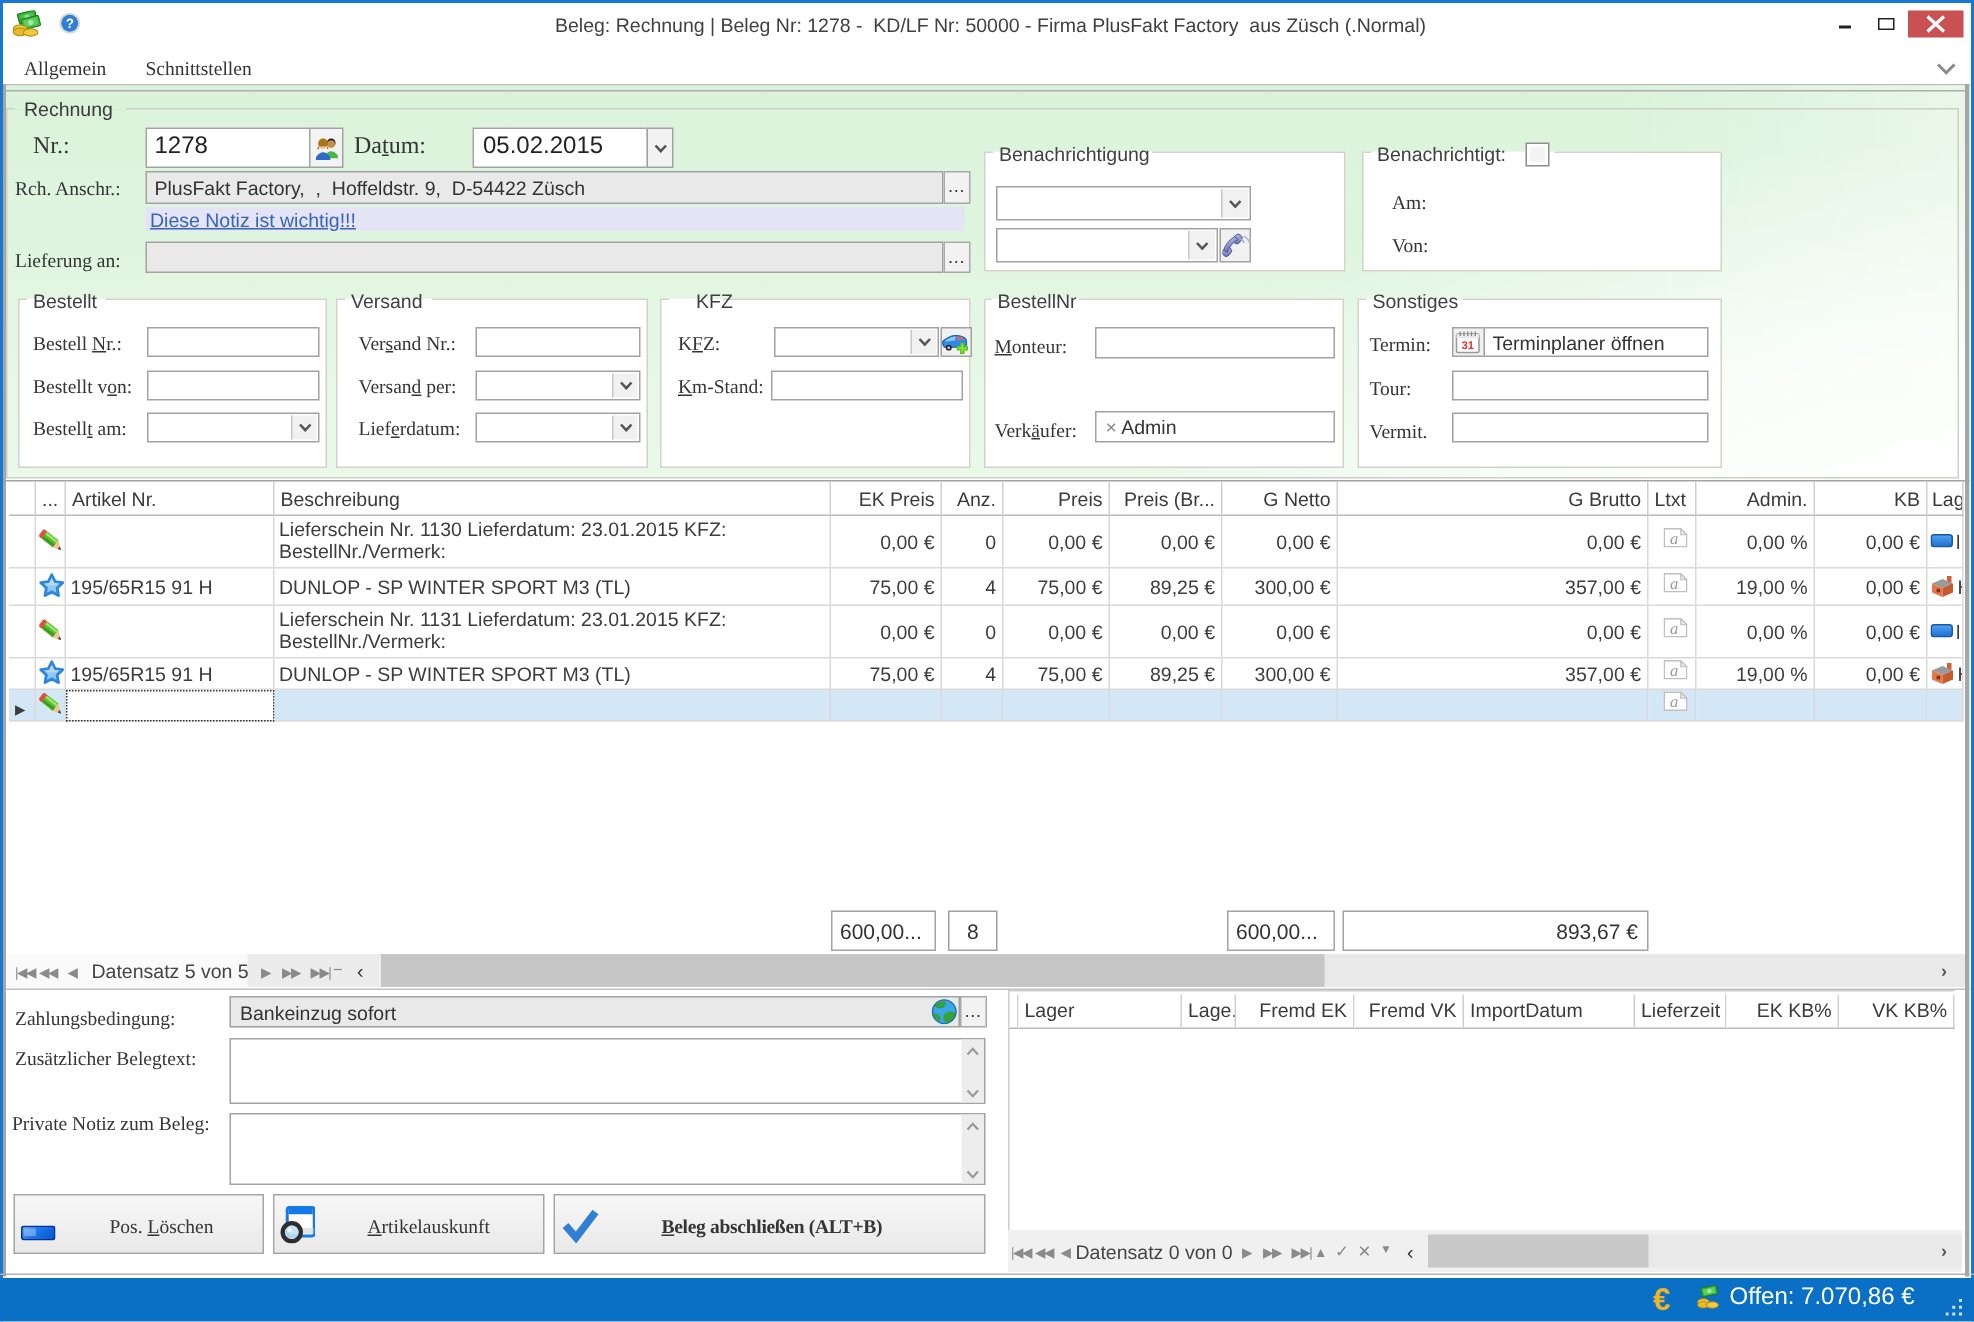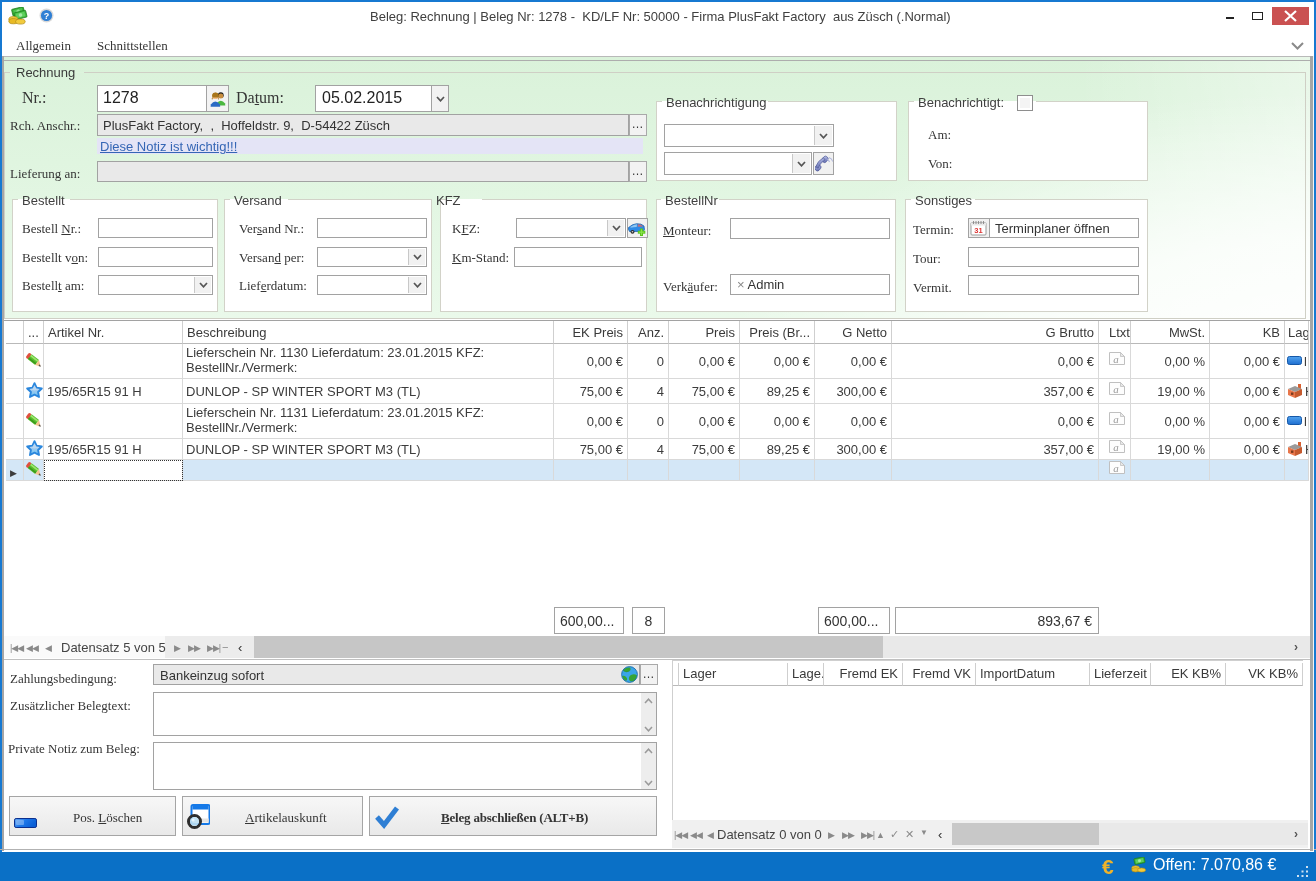--- a/index.html
+++ b/index.html
@@ -179,21 +179,21 @@
 <div class="tb" style="left:317px;top:275px;width:110px;height:20px">
     <div class="cbarrow" style="width:16px">
       <svg class="chev" viewBox="0 0 9 6">
         <polyline points="1,1 4.5,4.8 8,1" stroke="#555" stroke-width="1.7" fill="none"></polyline>
       </svg>
     </div>
   </div>
 
 <div class="grp" style="left:440px;top:199px;width:207px;height:113px"></div>
 <div class="abs" style="left:446px;top:199px;width:36px;height:1px;background:#fff"></div>
-<div class="gt" style="left:436px;top:193px">KFZ</div>
+<div class="gt" style="left:464px;top:193px">KFZ</div>
 <div class="lbl" style="left:452px;top:221px">K<span style="text-decoration:underline">F</span>Z:</div>
 <div class="tb" style="left:516px;top:218px;width:110px;height:20px">
     <div class="cbarrow" style="width:16px">
       <svg class="chev" viewBox="0 0 9 6">
         <polyline points="1,1 4.5,4.8 8,1" stroke="#555" stroke-width="1.7" fill="none"></polyline>
       </svg>
     </div>
   </div>
 <div class="tb" style="left:627px;top:218px;width:21px;height:20px;background:#f1f1f1"><span id="icoCar"><svg width="19" height="17" viewBox="0 0 19 17" style="margin:1px 0 0 0">
         <path d="M0.5 7.5 q4 -3.5 8 -3.8 q5 -0.3 7.5 2.3 l0.5 3.5 -1.5 2 h-13.5 l-1 -2 z" fill="#2e8ae6" stroke="#1a5fa8" stroke-width="0.7"></path>
@@ -243,22 +243,22 @@
     <div class="cell " style="left:6px;top:321px;width:18px;height:23px;border-bottom:1px solid #b9b9b9;border-right:1px solid #cfcfcf;padding-top:4px;padding-left:4px;color:#3a3a3a;"></div>
     <div class="cell " style="left:24px;top:321px;width:20px;height:23px;border-bottom:1px solid #b9b9b9;border-right:1px solid #cfcfcf;padding-top:4px;padding-left:4px;color:#3a3a3a;">...</div>
     <div class="cell " style="left:44px;top:321px;width:139px;height:23px;border-bottom:1px solid #b9b9b9;border-right:1px solid #cfcfcf;padding-top:4px;padding-left:4px;color:#3a3a3a;">Artikel Nr.</div>
     <div class="cell " style="left:183px;top:321px;width:371px;height:23px;border-bottom:1px solid #b9b9b9;border-right:1px solid #cfcfcf;padding-top:4px;padding-left:4px;color:#3a3a3a;">Beschreibung</div>
     <div class="cell num" style="left:554px;top:321px;width:74px;height:23px;border-bottom:1px solid #b9b9b9;border-right:1px solid #cfcfcf;padding-top:4px;color:#3a3a3a;">EK Preis</div>
     <div class="cell num" style="left:628px;top:321px;width:41px;height:23px;border-bottom:1px solid #b9b9b9;border-right:1px solid #cfcfcf;padding-top:4px;color:#3a3a3a;">Anz.</div>
     <div class="cell num" style="left:669px;top:321px;width:71px;height:23px;border-bottom:1px solid #b9b9b9;border-right:1px solid #cfcfcf;padding-top:4px;color:#3a3a3a;">Preis</div>
     <div class="cell num" style="left:740px;top:321px;width:75px;height:23px;border-bottom:1px solid #b9b9b9;border-right:1px solid #cfcfcf;padding-top:4px;color:#3a3a3a;">Preis (Br...</div>
     <div class="cell num" style="left:815px;top:321px;width:77px;height:23px;border-bottom:1px solid #b9b9b9;border-right:1px solid #cfcfcf;padding-top:4px;color:#3a3a3a;">G Netto</div>
     <div class="cell num" style="left:892px;top:321px;width:207px;height:23px;border-bottom:1px solid #b9b9b9;border-right:1px solid #cfcfcf;padding-top:4px;color:#3a3a3a;">G Brutto</div>
-    <div class="cell " style="left:1099px;top:321px;width:32px;height:23px;border-bottom:1px solid #b9b9b9;border-right:1px solid #cfcfcf;padding-top:4px;padding-left:4px;color:#3a3a3a;text-align:right;">Ltxt</div>
-    <div class="cell num" style="left:1131px;top:321px;width:79px;height:23px;border-bottom:1px solid #b9b9b9;border-right:1px solid #cfcfcf;padding-top:4px;color:#3a3a3a;">MwSt.</div>
+    <div class="cell " style="left:1099px;top:321px;width:32px;height:23px;border-bottom:1px solid #b9b9b9;border-right:1px solid #cfcfcf;padding-top:4px;padding-left:4px;color:#3a3a3a;">Ltxt</div>
+    <div class="cell num" style="left:1131px;top:321px;width:79px;height:23px;border-bottom:1px solid #b9b9b9;border-right:1px solid #cfcfcf;padding-top:4px;color:#3a3a3a;">Admin.</div>
     <div class="cell num" style="left:1210px;top:321px;width:75px;height:23px;border-bottom:1px solid #b9b9b9;border-right:1px solid #cfcfcf;padding-top:4px;color:#3a3a3a;">KB</div>
     <div class="cell " style="left:1285px;top:321px;width:24px;height:23px;border-bottom:1px solid #b9b9b9;border-right:1px solid #cfcfcf;padding-top:4px;padding-left:3px;color:#3a3a3a;">Lage</div>
     <div class="cell " style="left:6px;top:344px;width:18px;height:35px;border-bottom:1px solid #d9d9d9;padding-left:4px;padding-top:10.5px;"></div>
     <div class="cell " style="left:24px;top:344px;width:20px;height:35px;border-bottom:1px solid #d9d9d9;padding-left:2px;padding-top:8px;"><svg width="17" height="17" viewBox="0 0 17 17">
         <g transform="rotate(38 8.5 8.5)">
           <rect x="-0.6" y="5.4" width="3.6" height="6.2" rx="1.8" fill="#e0503f"></rect>
           <rect x="2.4" y="5.4" width="9.4" height="6.2" fill="#55bd2b"></rect>
           <rect x="2.4" y="6.1" width="9.4" height="1.7" fill="#9ce36e"></rect>
           <rect x="2.4" y="9.4" width="9.4" height="1.6" fill="#3b9a1c"></rect>
           <polygon points="11.8,5.4 11.8,11.6 17,9.6" fill="#f6c28e"></polygon>

